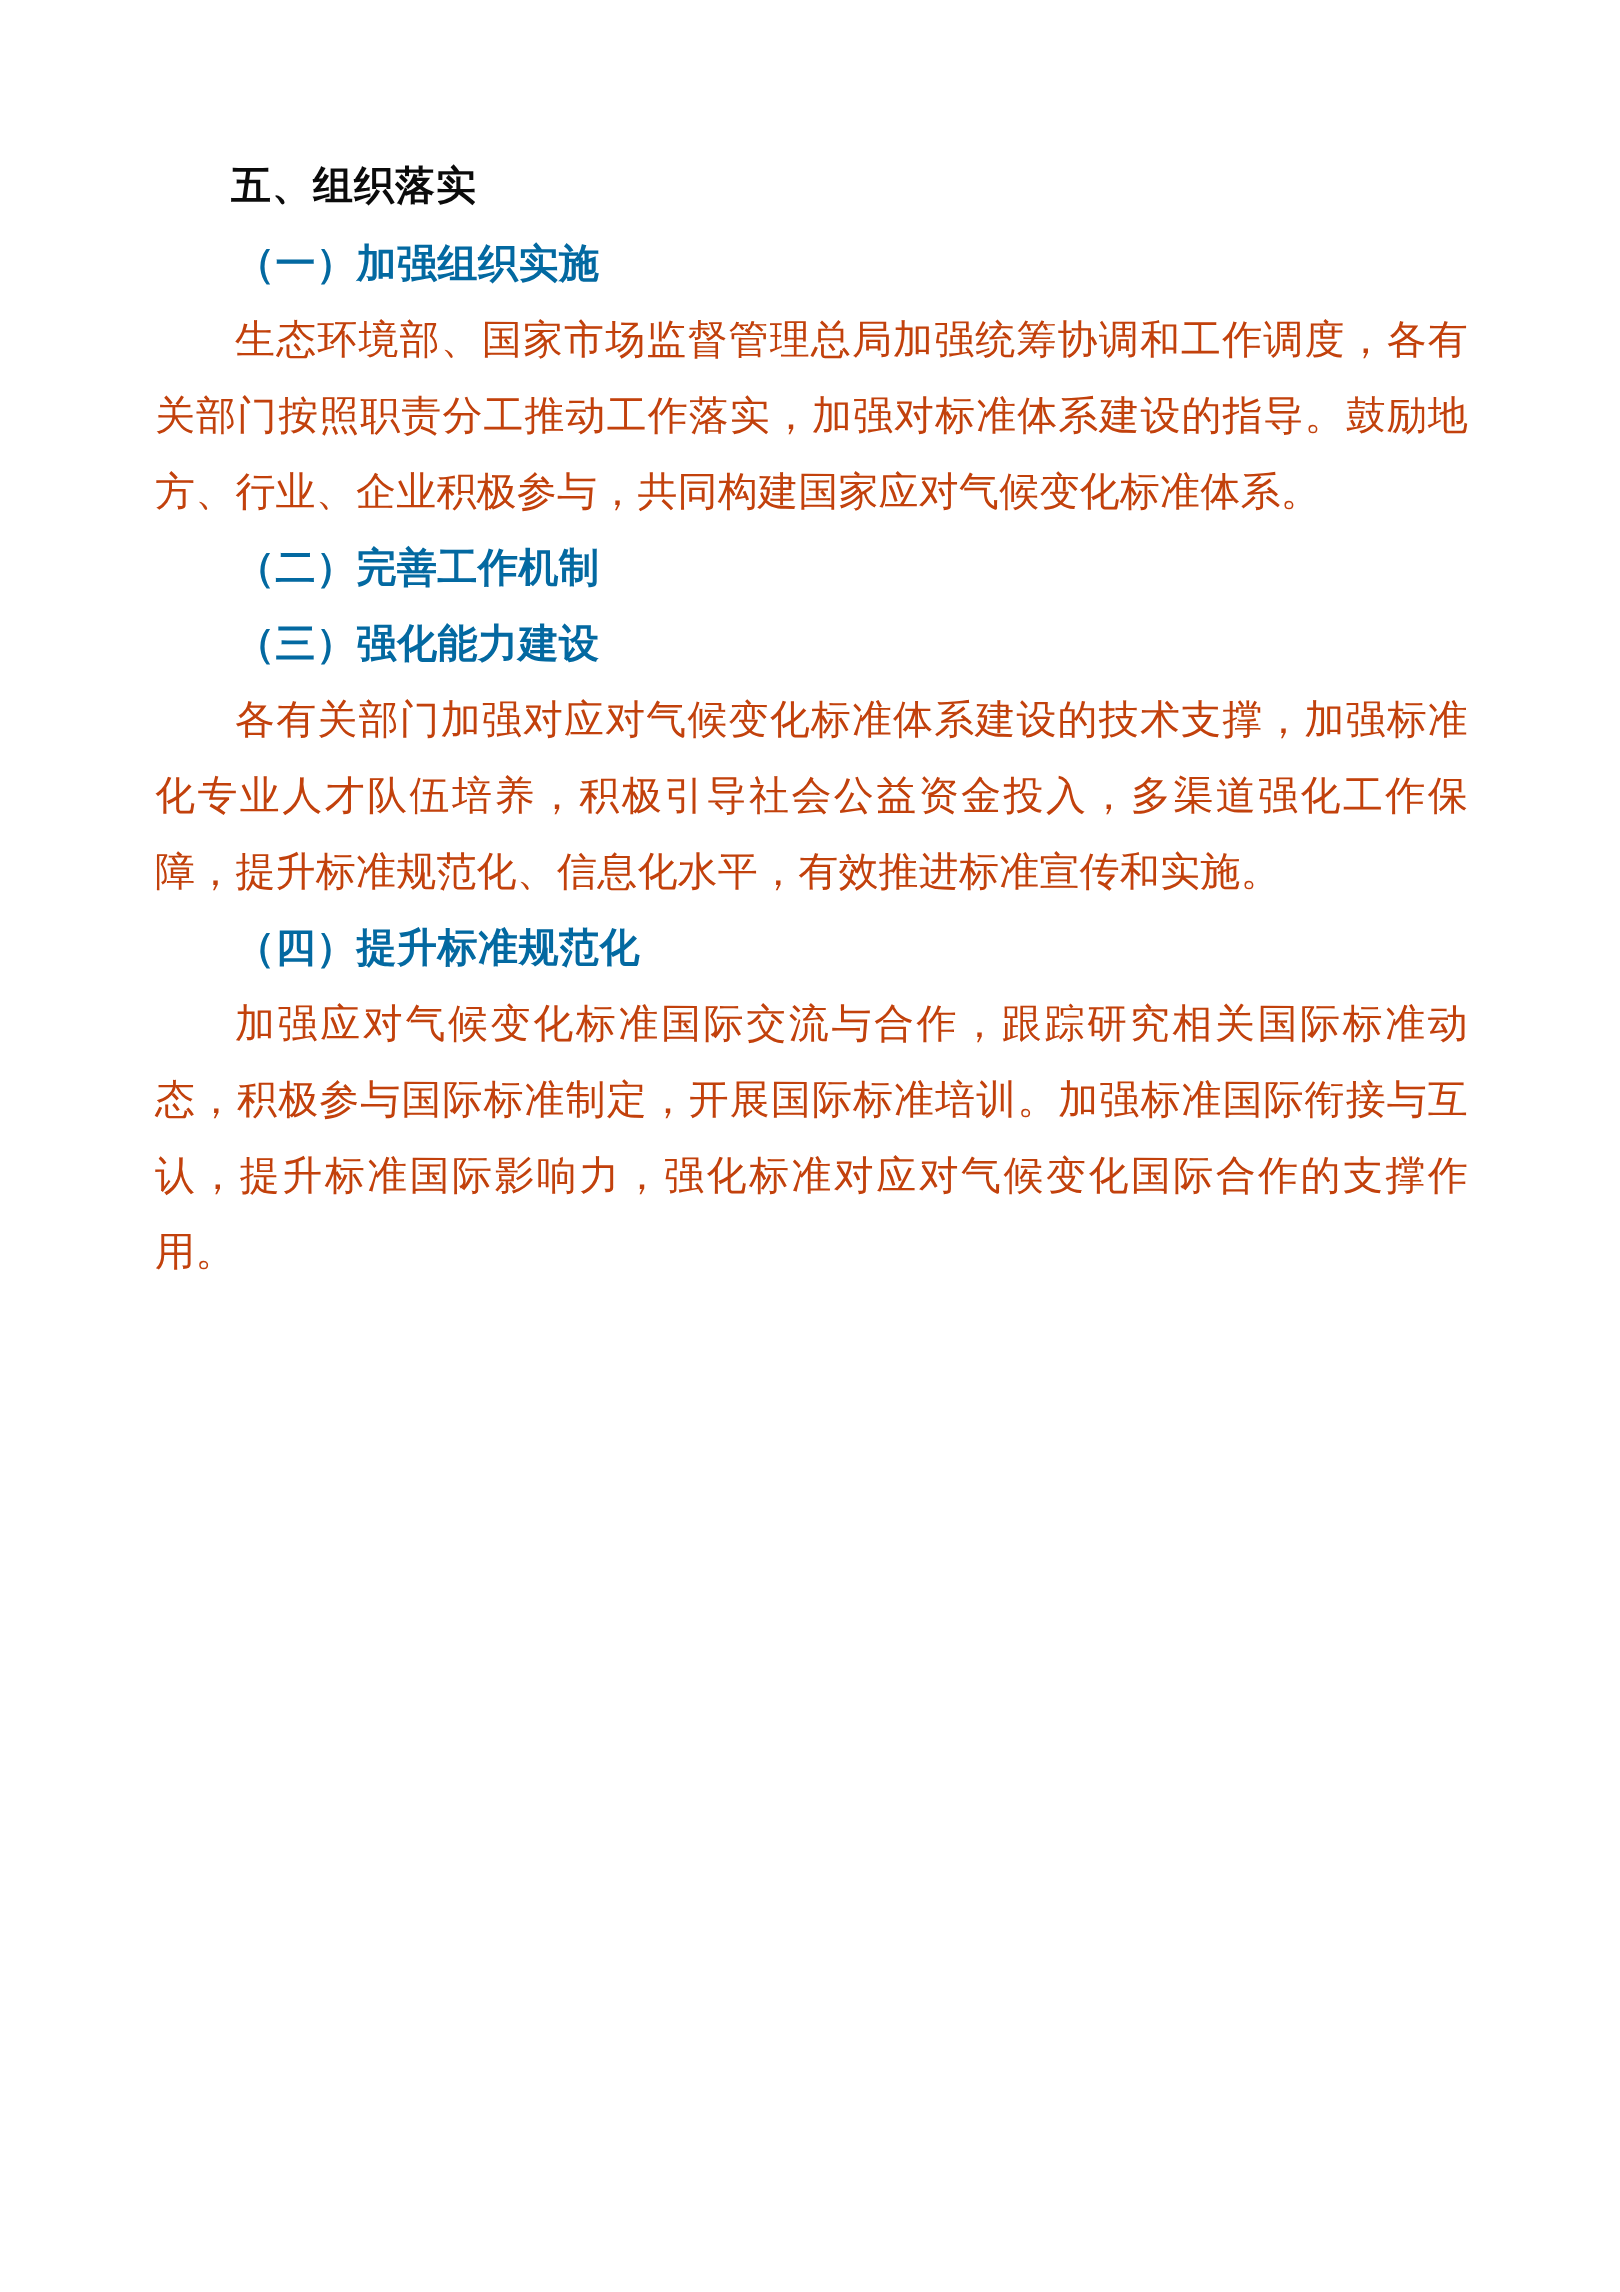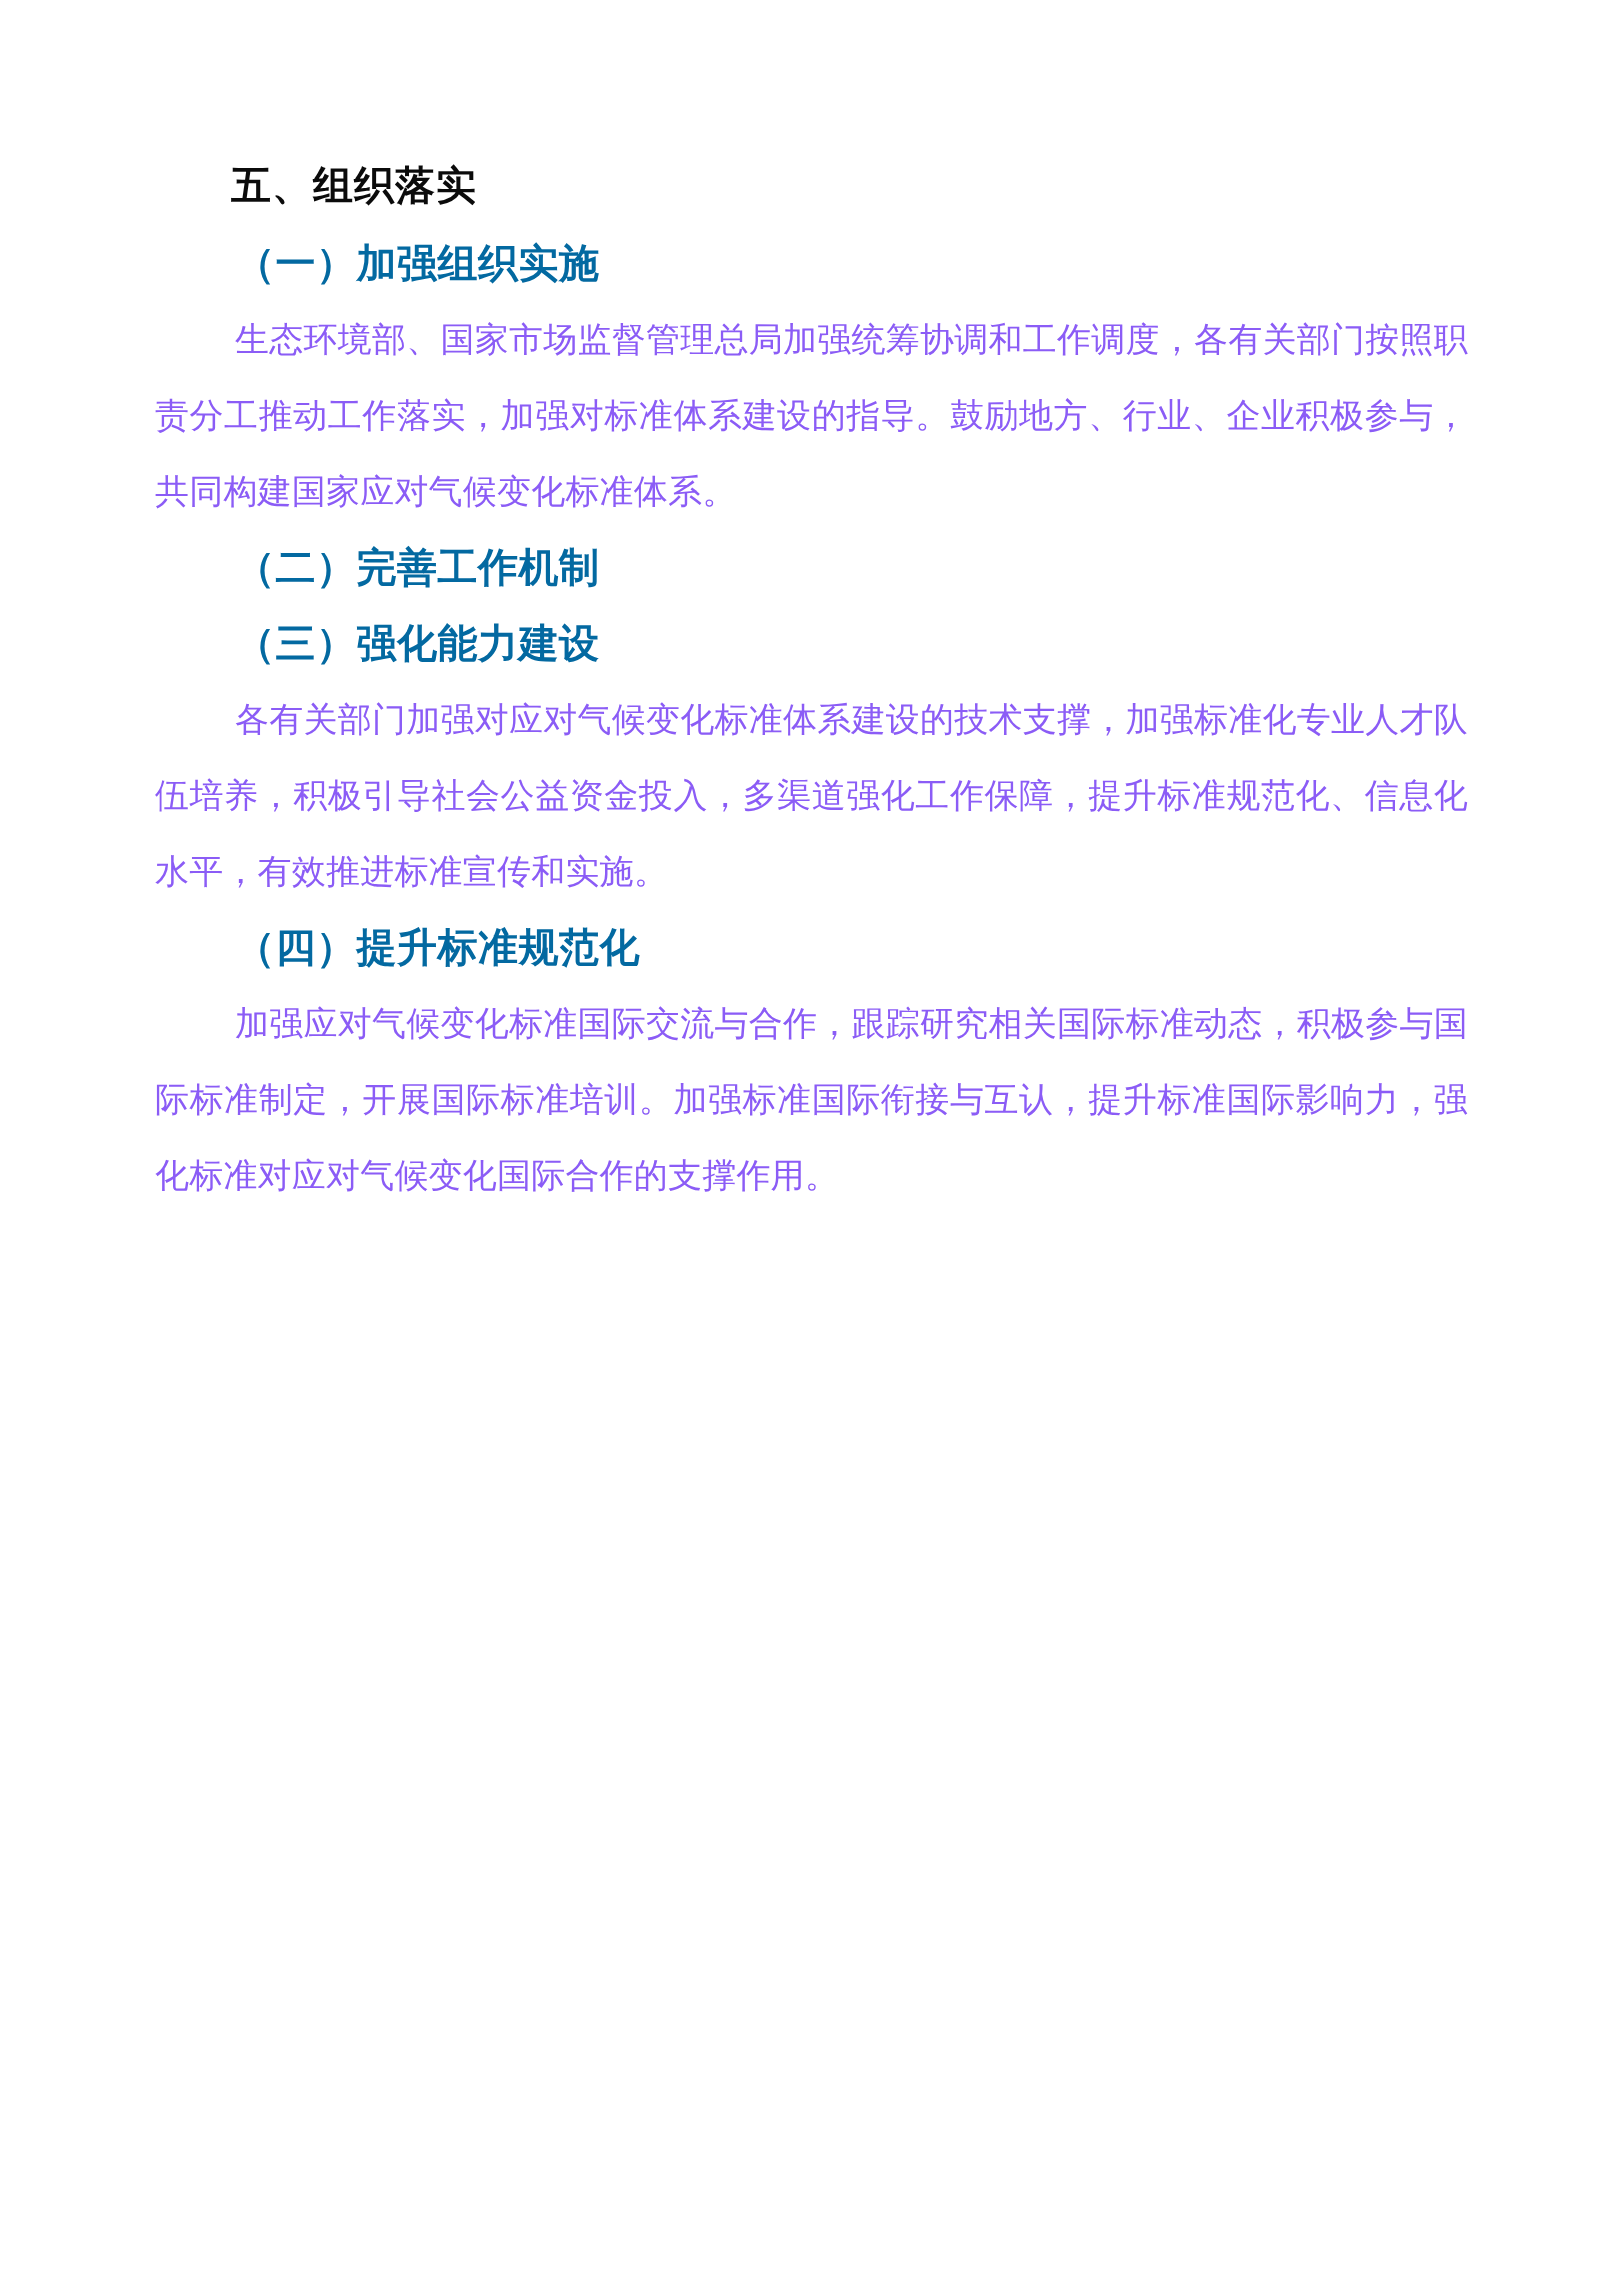--- a/index.html
+++ b/index.html
@@ -55,27 +55,27 @@
     text-indent: 80px;
     color: #0369a1;
     margin: 0;
     white-space: pre;
   }
 
   
   .body-para {
     font-family: "DejaVu Serif", "Liberation Serif", serif;
     font-weight: 400;
-    font-size: 34px;
+    font-size: 40px;
     line-height: 76px;
     letter-spacing: 0.2px;
     text-indent: 80px;
     text-align: justify;
     text-justify: inter-character;
-    color: #8b5cf6;
+    color: #c2410c;
     margin: 0;
     width: 1313px;
   }
 
   .body-para:last-of-type {
     margin-bottom: 0;
   }
 
   
   .footer {

